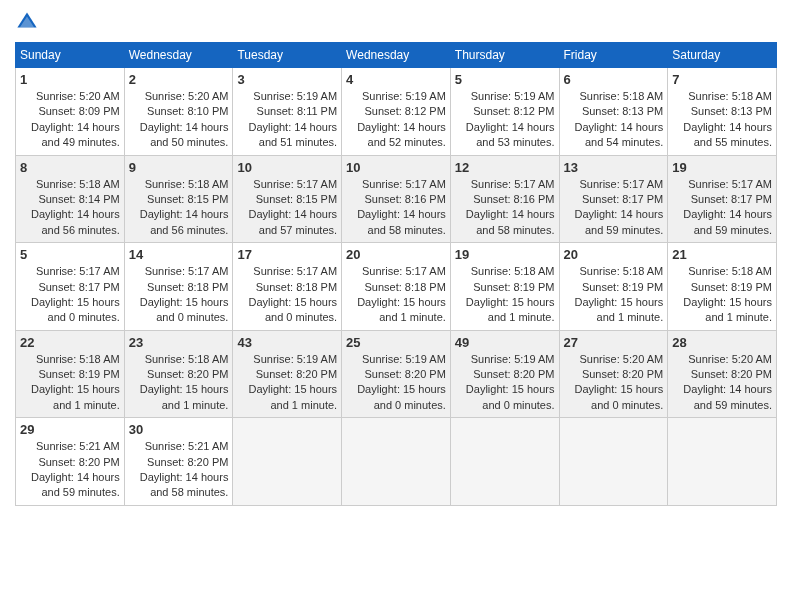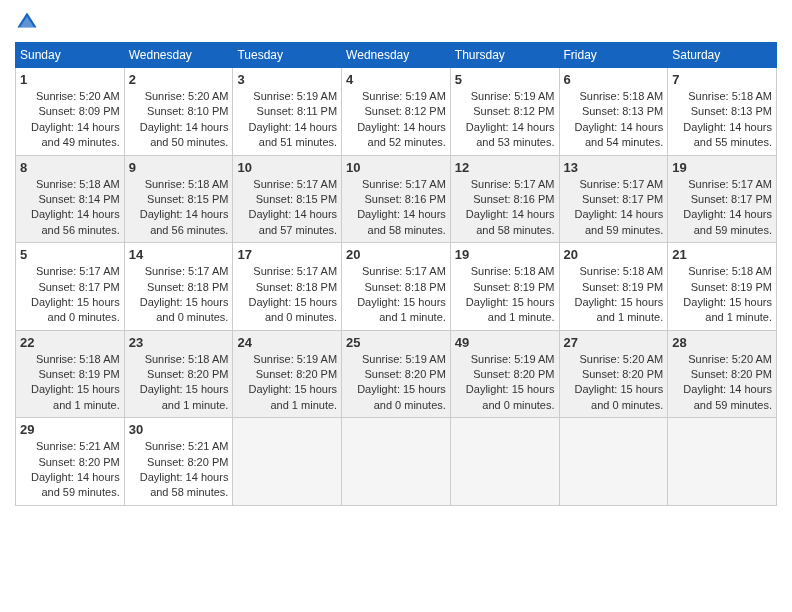--- a/index.html
+++ b/index.html
@@ -261,21 +261,21 @@
 Sunset: 8:19 PM
 Daylight: 15 hours and 1 minute.</div>
           </td>
           <td>
             <span class="day-number">23</span>
             <div class="day-info" style="white-space: pre-line;">Sunrise: 5:18 AM
 Sunset: 8:20 PM
 Daylight: 15 hours and 1 minute.</div>
           </td>
           <td>
-            <span class="day-number">24</span>
+            <span class="day-number">43</span>
             <div class="day-info" style="white-space: pre-line;">Sunrise: 5:19 AM
 Sunset: 8:20 PM
 Daylight: 15 hours and 1 minute.</div>
           </td>
           <td>
             <span class="day-number">25</span>
             <div class="day-info" style="white-space: pre-line;">Sunrise: 5:19 AM
 Sunset: 8:20 PM
 Daylight: 15 hours and 0 minutes.</div>
           </td>

